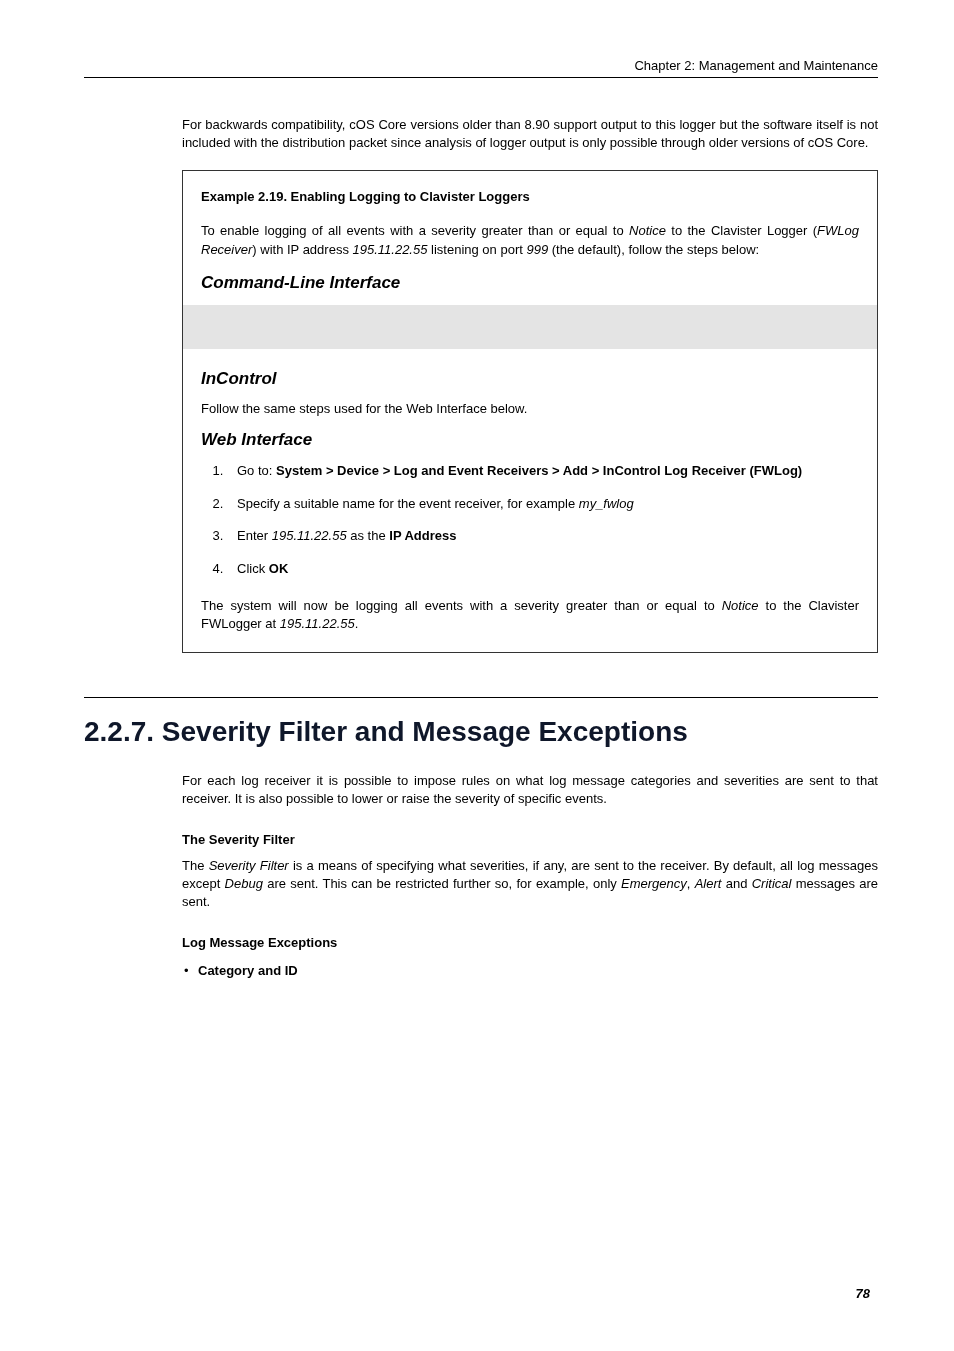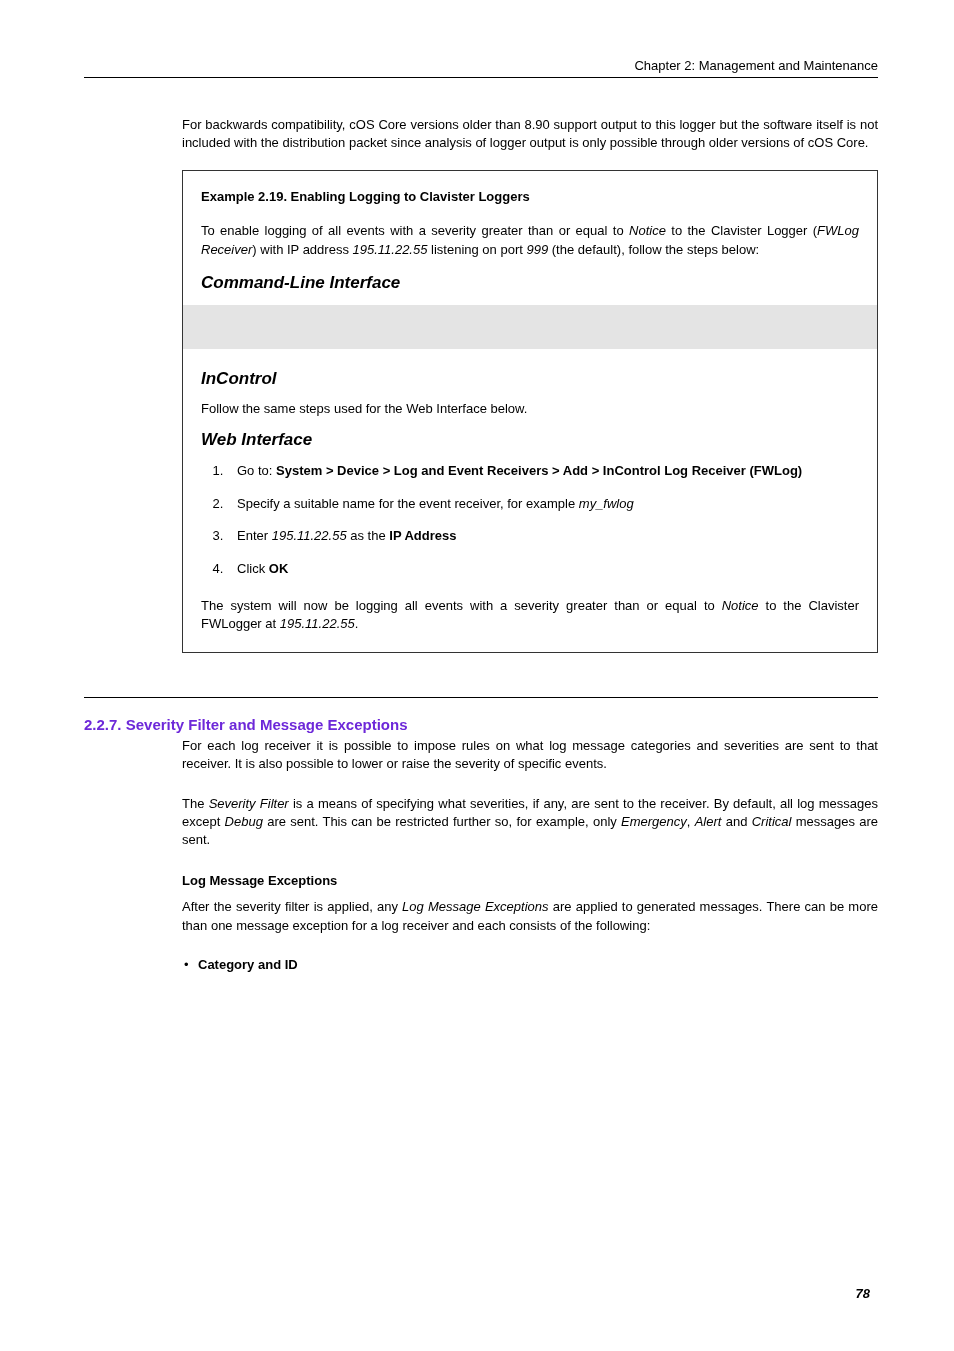--- a/index.html
+++ b/index.html
@@ -75,24 +75,24 @@
     padding-left: 10px;
     margin-bottom: 14px;
     line-height: 1.45;
   }
   .section-rule {
     border: none;
     border-top: 1px solid #000;
     margin: 44px 0 18px 0;
   }
   .section-heading {
-    color: #6d28d9;
-    font-size: 15px;
+    color: #0f172a;
+    font-size: 28px;
     font-weight: bold;
-    margin-bottom: 4px;
+    margin-bottom: 24px;
   }
   .body-para {
     margin-left: 98px;
     text-align: justify;
     font-size: 13px;
     line-height: 1.4;
     margin-bottom: 22px;
   }
   .body-subhead {
     margin-left: 98px;
@@ -169,28 +169,26 @@
       <span>The system will now be logging all events with a severity greater than or equal to </span><em>Notice</em><span> to the Clavister FWLogger at </span><em>195.11.22.55</em><span>.</span>
     </div>
   </div>
 
   <hr class="section-rule">
 
   <div class="section-heading">2.2.7. Severity Filter and Message Exceptions</div>
 
   <div class="body-para">For each log receiver it is possible to impose rules on what log message categories and severities are sent to that receiver. It is also possible to lower or raise the severity of specific events.</div>
 
+  <div class="body-subhead">The Severity Filter</div>
   <div class="body-para">
     <span>The </span><em>Severity Filter</em><span> is a means of specifying what severities, if any, are sent to the receiver. By default, all log messages except </span><em>Debug</em><span> are sent. This can be restricted further so, for example, only </span><em>Emergency</em><span>, </span><em>Alert</em><span> and </span><em>Critical</em><span> messages are sent.</span>
   </div>
 
   <div class="body-subhead">Log Message Exceptions</div>
-  <div class="body-para">
-    <span>After the severity filter is applied, any </span><em>Log Message Exceptions</em><span> are applied to generated messages. There can be more than one message exception for a log receiver and each consists of the following:</span>
-  </div>
 
   <ul class="bullet-list">
     <li><strong>Category and ID</strong></li>
   </ul>
 
   <div class="page-number">78</div>
 
 </div>
 
 </body></html>

